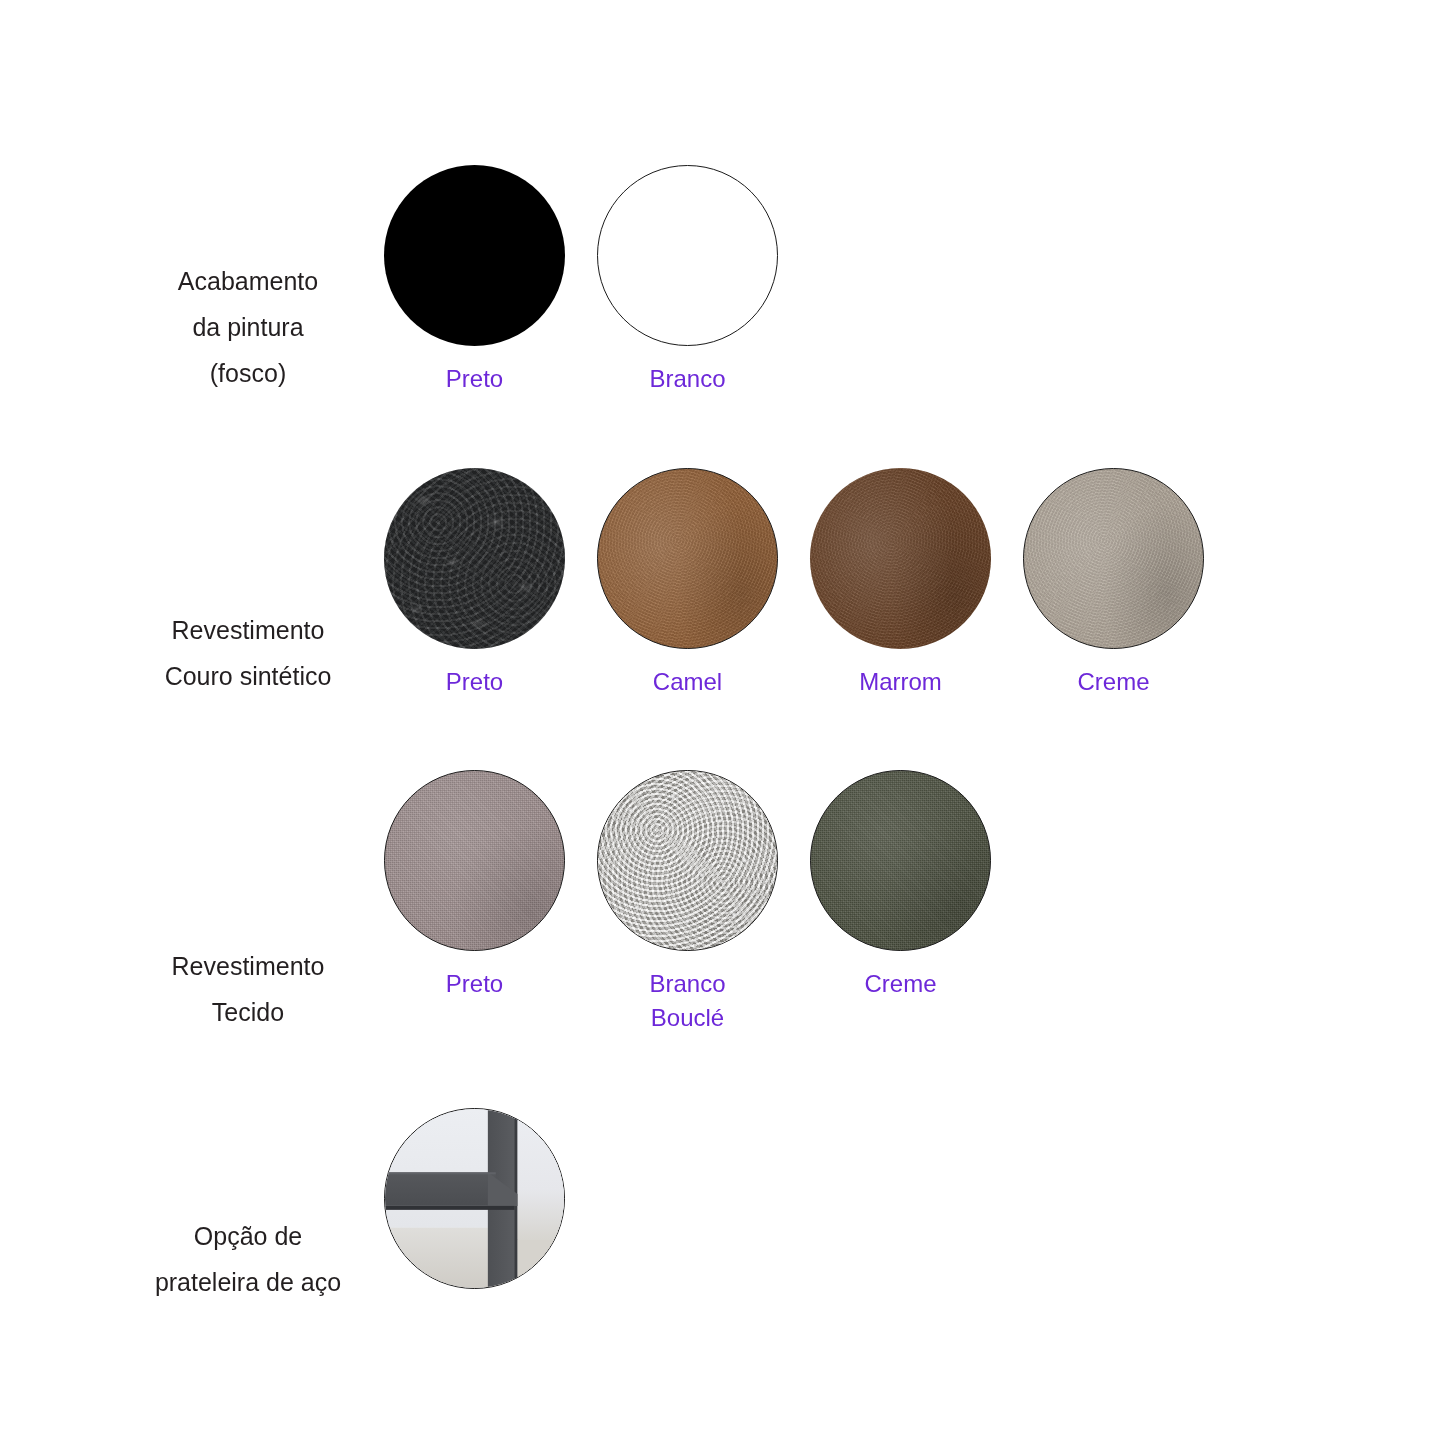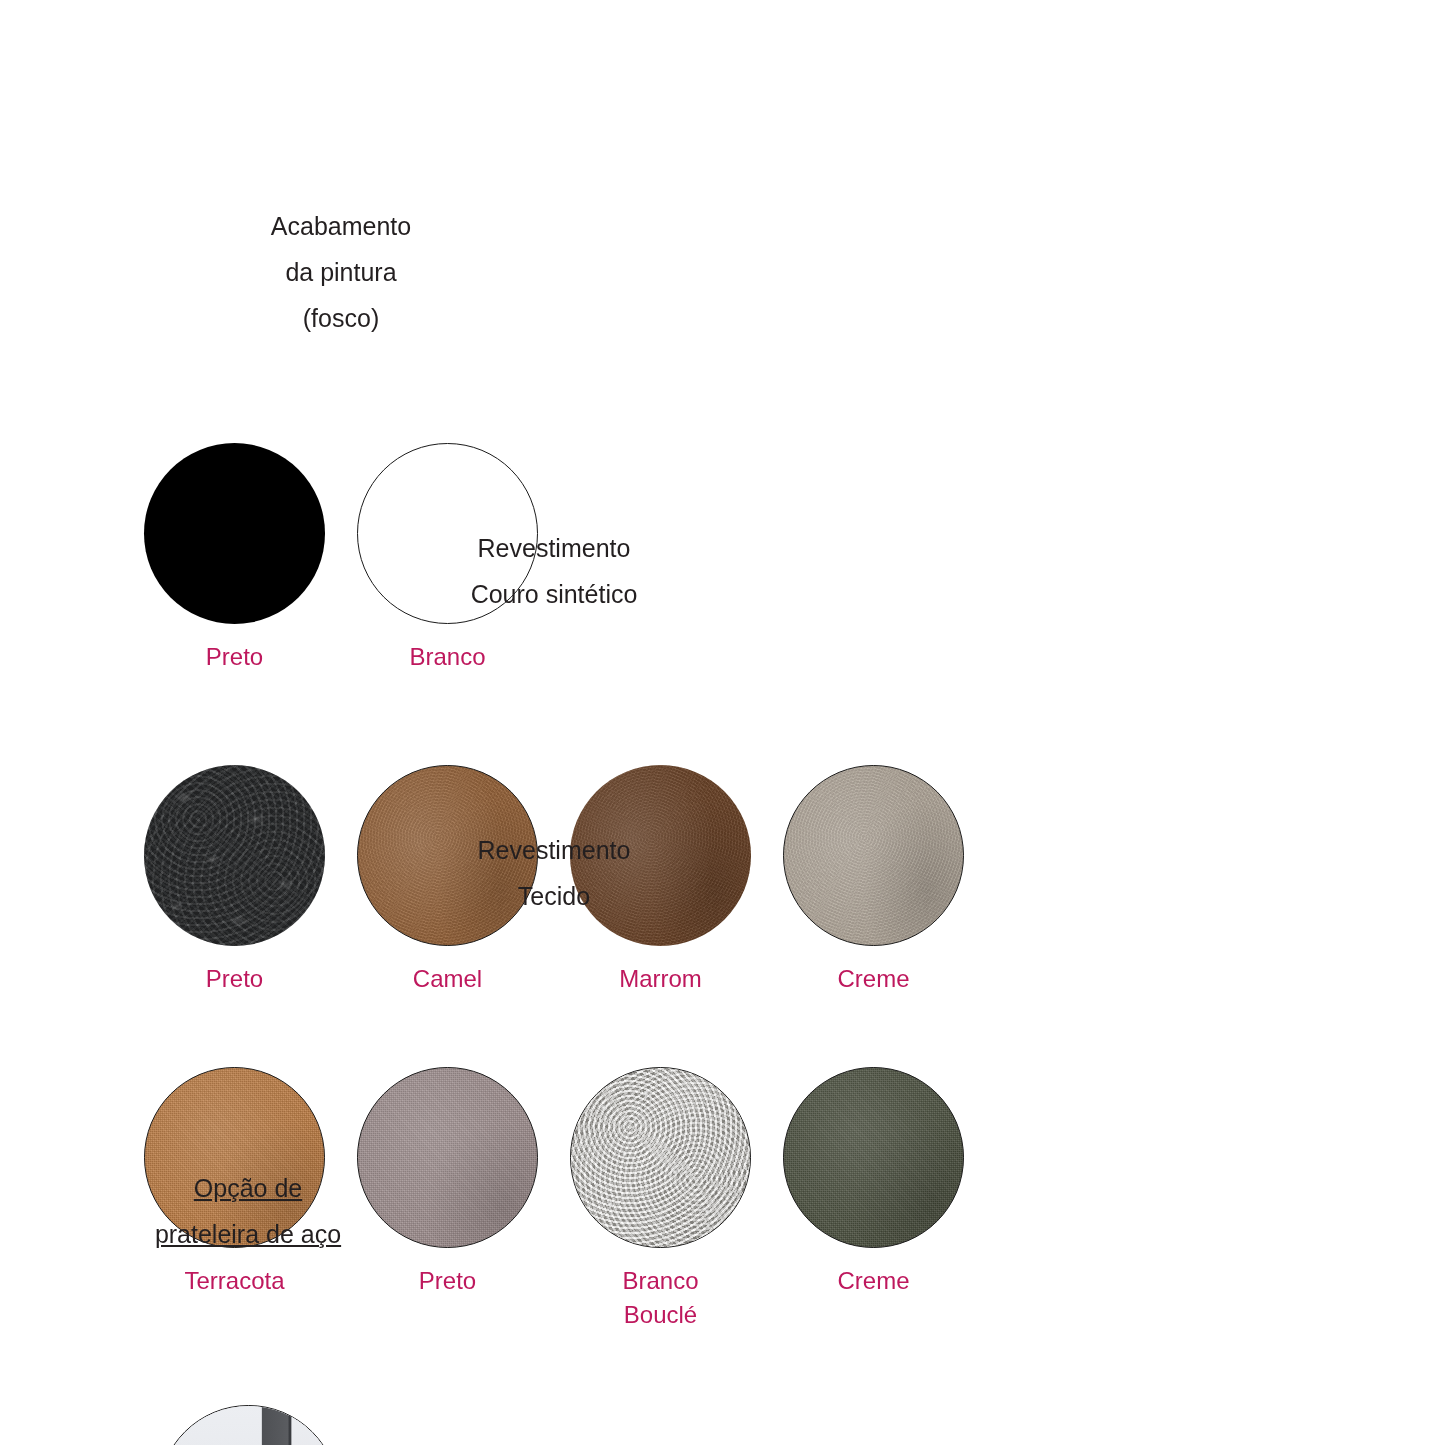--- a/index.html
+++ b/index.html
@@ -19,22 +19,21 @@
   .board {
     position: relative;
     width: 1445px;
     height: 1445px;
   }
 
   
   .row {
     position: absolute;
     display: flex;
-    align-items: center;
-    flex-direction: column;
+    align-items: flex-end;
   }
 
   .row-label {
     width: 240px;
     flex: 0 0 240px;
     text-align: center;
     font-size: 25px;
     line-height: 46px;
     color: #231f20;
     font-weight: 400;
@@ -66,21 +65,21 @@
   .swatch-disc.outlined {
     border: 1px solid #1b1b1b;
     box-sizing: border-box;
   }
 
   .swatch-caption {
     margin-top: 16px;
     font-size: 24px;
     line-height: 34px;
     text-align: center;
-    color: #be185d;
+    color: #6d28d9;
     white-space: pre-line;
   }
 
   
   .tex {
     position: absolute;
     inset: 0;
   }
 
   
@@ -205,26 +204,20 @@
       </div>
 
     </div>
   </div>
 
   <div class="row" style="left:128px; top:770px;">
     <div class="row-label" style="padding-top:57px;">Revestimento
 Tecido</div>
     <div class="swatches">
 
-      <div class="swatch-cell">
-        <div class="swatch-disc outlined" style="background-color:#bc7b42;">
-          <div class="tex tex-woven"></div>
-        </div>
-        <div class="swatch-caption">Terracota</div>
-      </div>
 
       <div class="swatch-cell">
         <div class="swatch-disc outlined" style="background-color:#9e8e8e;">
           <div class="tex tex-woven"></div>
         </div>
         <div class="swatch-caption">Preto</div>
       </div>
 
       <div class="swatch-cell">
         <div class="swatch-disc outlined" style="background-color:#d8d5cd;">
@@ -237,21 +230,21 @@
       <div class="swatch-cell">
         <div class="swatch-disc outlined" style="background-color:#4a4f3e;">
           <div class="tex tex-woven"></div>
         </div>
         <div class="swatch-caption">Creme</div>
       </div>
 
     </div>
   </div>
 
-  <div class="row" style="left:128px; top:1108px;text-decoration:underline;">
+  <div class="row" style="left:128px; top:1108px;">
     <div class="row-label" style="padding-top:57px;">Opção de
 prateleira de aço</div>
     <div class="swatches">
 
       <div class="swatch-cell">
         <div class="swatch-disc outlined" style="background-color:#e9ebef;">
           <svg class="shelf-photo" viewBox="0 0 181 181" preserveAspectRatio="none">
             <defs>
               <linearGradient id="wallTop" x1="0" y1="0" x2="0" y2="1">
                 <stop offset="0%" stop-color="#eceef2"></stop>

